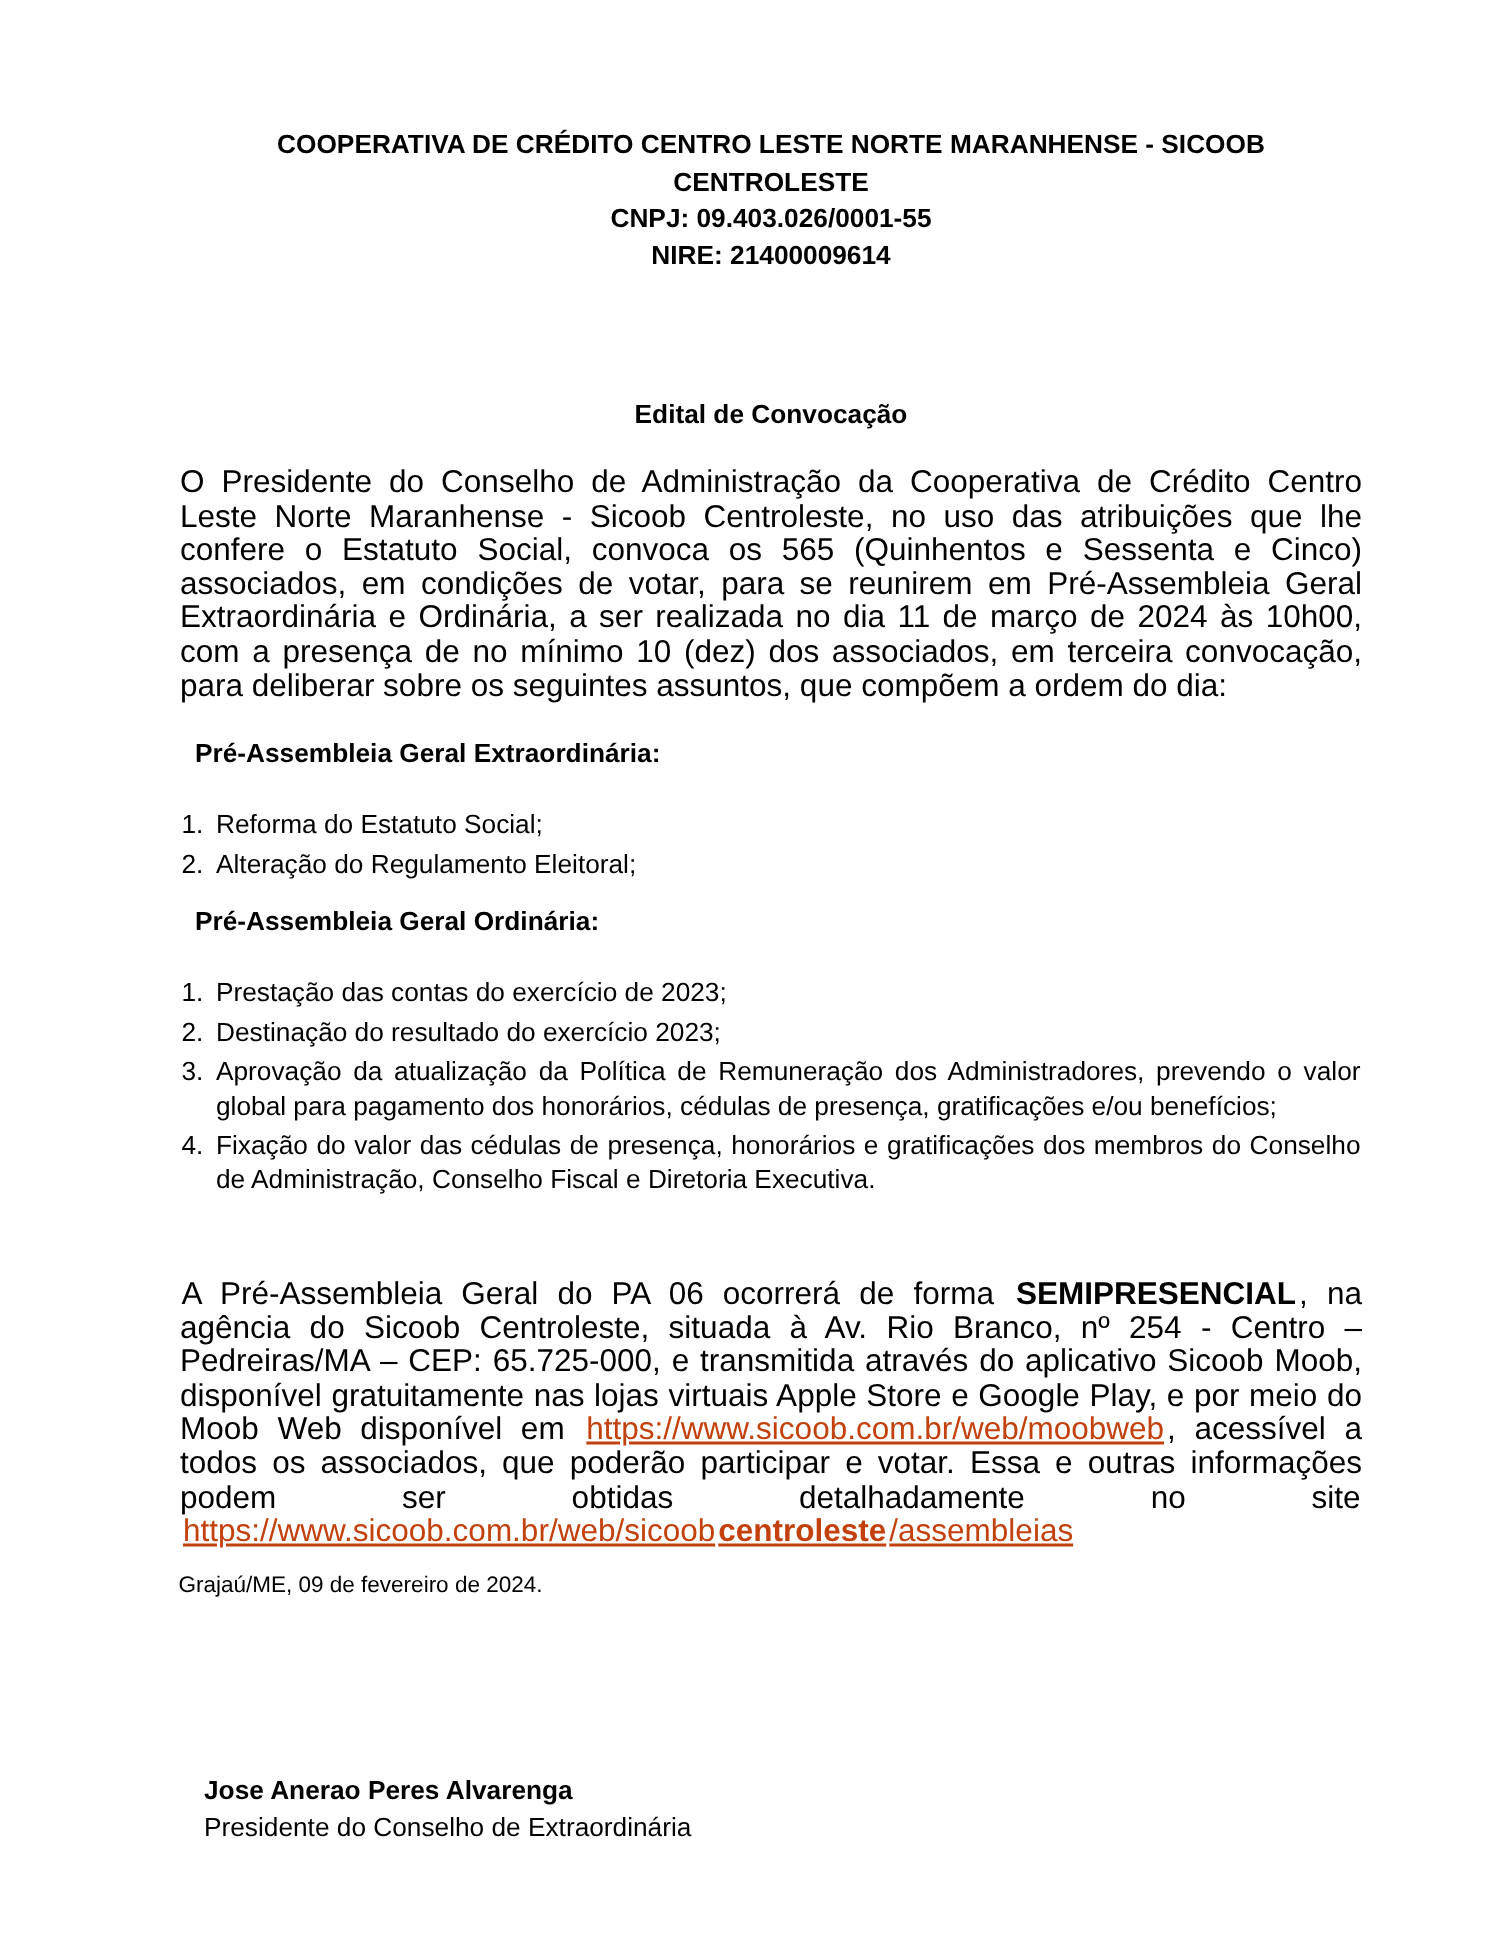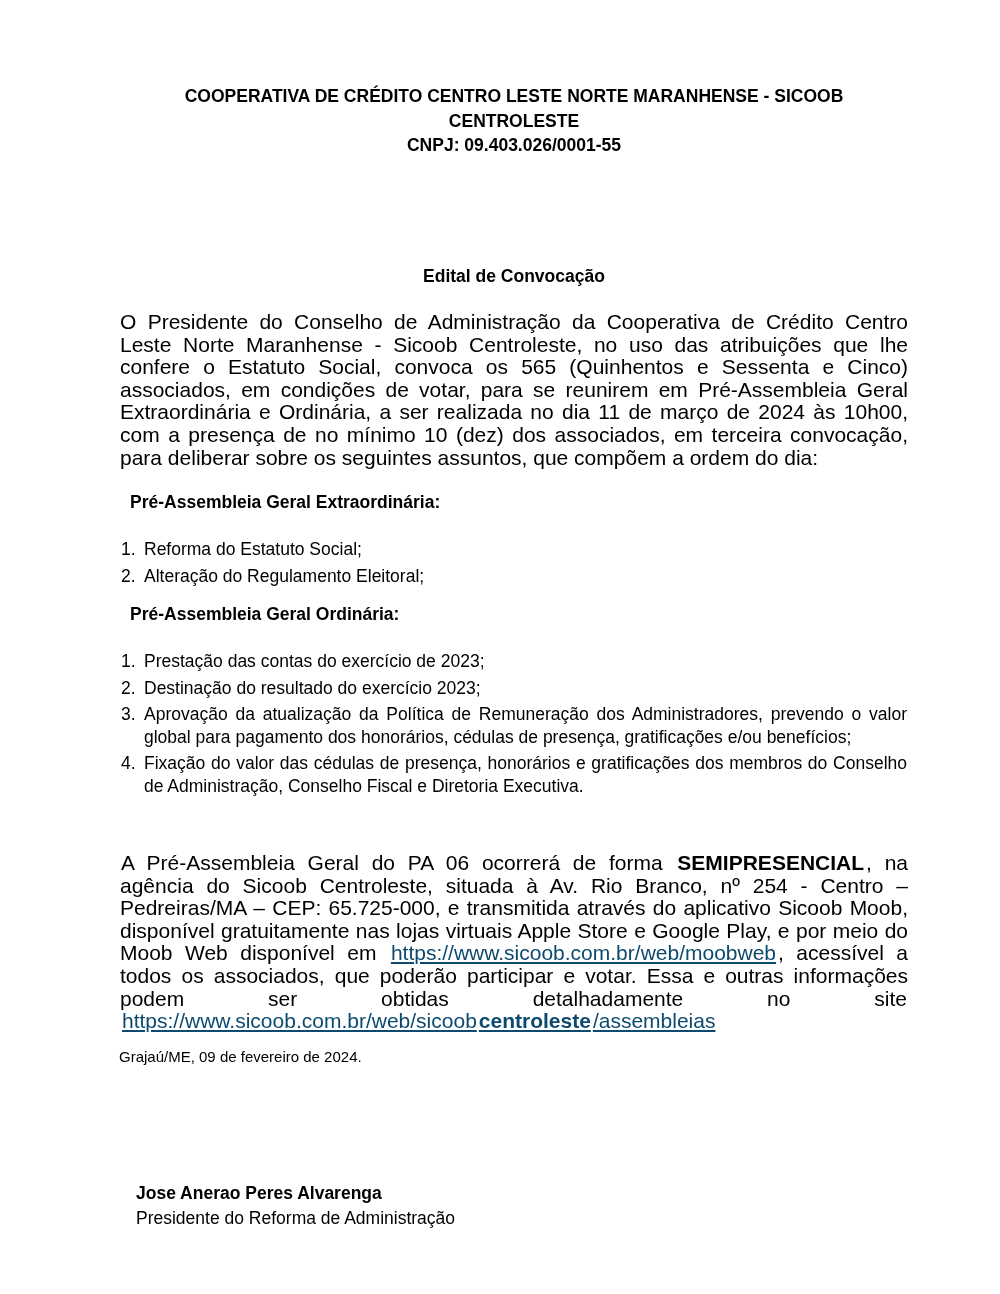--- a/index.html
+++ b/index.html
@@ -89,21 +89,21 @@
     }
     .list .txt {
       flex: 1;
       text-align: justify;
       text-align-last: left;
     }
 
     .info { top: 848px; }
     .info .para { text-align: justify; text-align-last: left; }
     .info a {
-      color: #0c4a6e;
+      color: #c2410c;
       text-decoration: underline;
     }
     .info strong { font-weight: bold; }
 
     .place-date {
       position: absolute;
       left: 116px;
       width: 792px;
       top: 1043px;
       font-size: 15px;
@@ -122,20 +122,21 @@
   </style>
 </head>
 <body>
 
 <div class="page">
 
   <div class="header-block">
     <div>COOPERATIVA DE CRÉDITO CENTRO LESTE NORTE MARANHENSE - SICOOB</div>
     <div>CENTROLESTE</div>
     <div>CNPJ: 09.403.026/0001-55</div>
+    <div>NIRE: 21400009614</div>
   </div>
 
   <div class="meeting-block">
   </div>
 
   <div class="edital-title">Edital de Convocação</div>
 
   <div class="body-text intro">
     <p class="para">O Presidente do Conselho de Administração da Cooperativa de Crédito Centro Leste Norte Maranhense - Sicoob Centroleste, no uso das atribuições que lhe confere o Estatuto Social, convoca os 565 (Quinhentos e Sessenta e Cinco) associados, em condições de votar, para se reunirem em Pré-Assembleia Geral Extraordinária e Ordinária, a ser realizada no dia 11 de março de 2024 às 10h00, com a presença de no mínimo 10 (dez) dos associados, em terceira convocação, para deliberar sobre os seguintes assuntos, que compõem a ordem do dia:</p>
   </div>
@@ -175,16 +176,16 @@
   </ul>
 
   <div class="body-text info">
     <p class="para"><span>A Pré-Assembleia Geral do PA 06 ocorrerá de forma </span><strong>SEMIPRESENCIAL</strong><span>, na agência do Sicoob Centroleste, situada à Av. Rio Branco, nº 254 - Centro – Pedreiras/MA – CEP: 65.725-000, e transmitida através do aplicativo Sicoob Moob, disponível gratuitamente nas lojas virtuais Apple Store e Google Play, e por meio do Moob Web disponível em </span><a>https://www.sicoob.com.br/web/moobweb</a><span>, acessível a todos os associados, que poderão participar e votar. Essa e outras informações podem ser obtidas detalhadamente no site </span><a><span>https://www.sicoob.com.br/web/sicoob</span><strong>centroleste</strong><span>/assembleias</span></a></p>
   </div>
 
   <div class="place-date">Grajaú/ME, 09 de fevereiro de 2024.</div>
 
   <div class="signature">
     <div class="name">Jose Anerao Peres Alvarenga</div>
-    <div>Presidente do Reforma de Administração</div>
+    <div>Presidente do Conselho de Extraordinária</div>
   </div>
 
 </div>
 
 </body></html>

